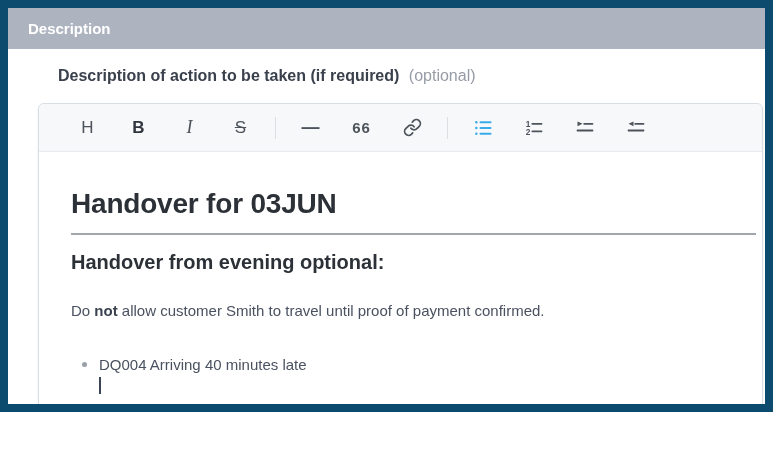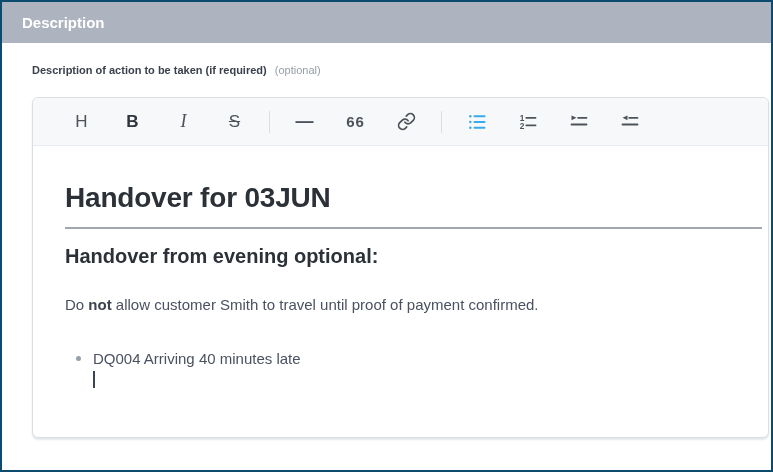--- a/index.html
+++ b/index.html
@@ -1,36 +1,36 @@
 <!DOCTYPE html>
 <html><head>
 <meta charset="utf-8">
 <style>
   * { box-sizing: border-box; }
   html,body { margin:0; padding:0; background:#fff; }
   body { width:773px; height:472px; font-family:"Liberation Sans","DejaVu Sans",sans-serif; }
 
   .frame {
-    width:773px; height:472px;
-    border:2px solid #0c4a6e;
+    width:773px; height:412px;
+    border:8px solid #0c4a6e;
     background:#fff;
     overflow:hidden;
   }
 
   .panel-header {
     height:41px;
     background:#adb4bf;
     display:flex; align-items:center;
     padding:0 20px;
   }
   .panel-title { color:#ffffff; font-weight:700; font-size:15px; }
 
   .body { padding:19px 2px 0 30px; }
 
-  .field-label { font-size:11px; margin-bottom:19px; line-height:16px; }
+  .field-label { font-size:16px; margin-bottom:19px; line-height:16px;margin-left:20px; }
   .field-label .lbl { font-weight:700; color:#3a404c; }
   .field-label .opt { color:#969ca5; font-weight:400; margin-left:5px; }
 
   .editor {
     border:1px solid #d9dee3;
     border-radius:6px;
     height:341px;
     background:#fff;
     box-shadow:0 2px 2px rgba(178,183,193,0.35);
   }

